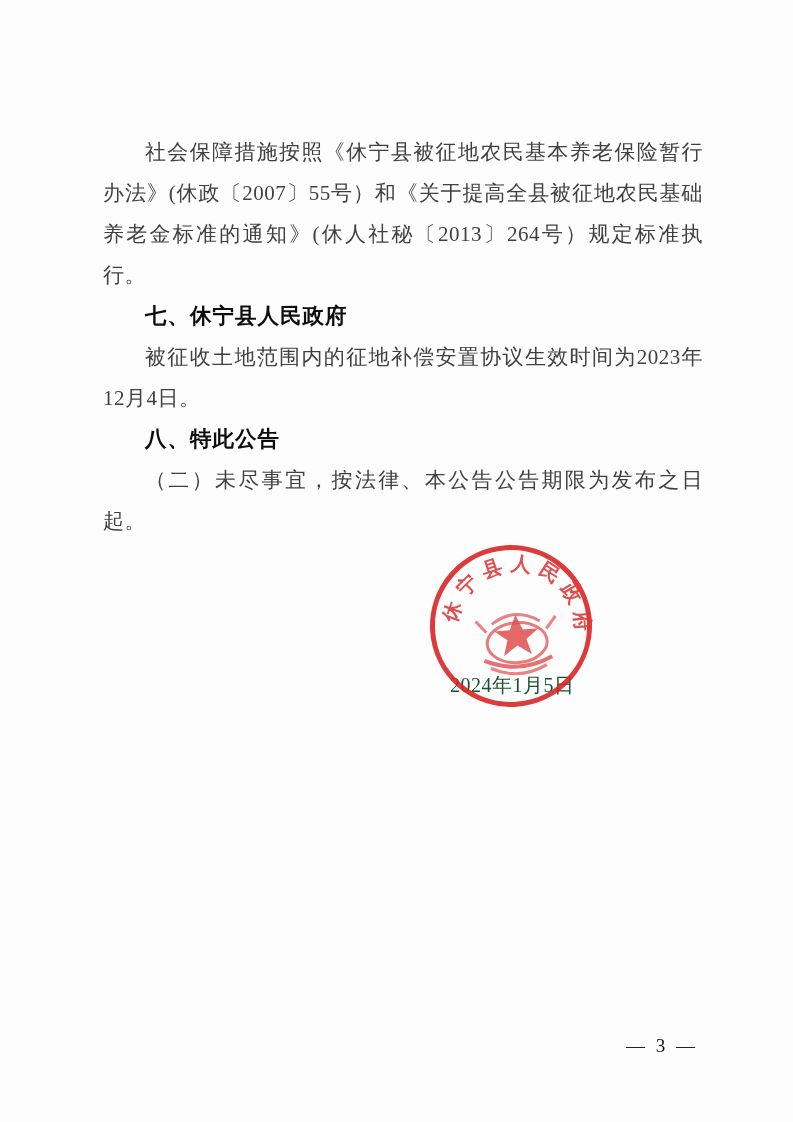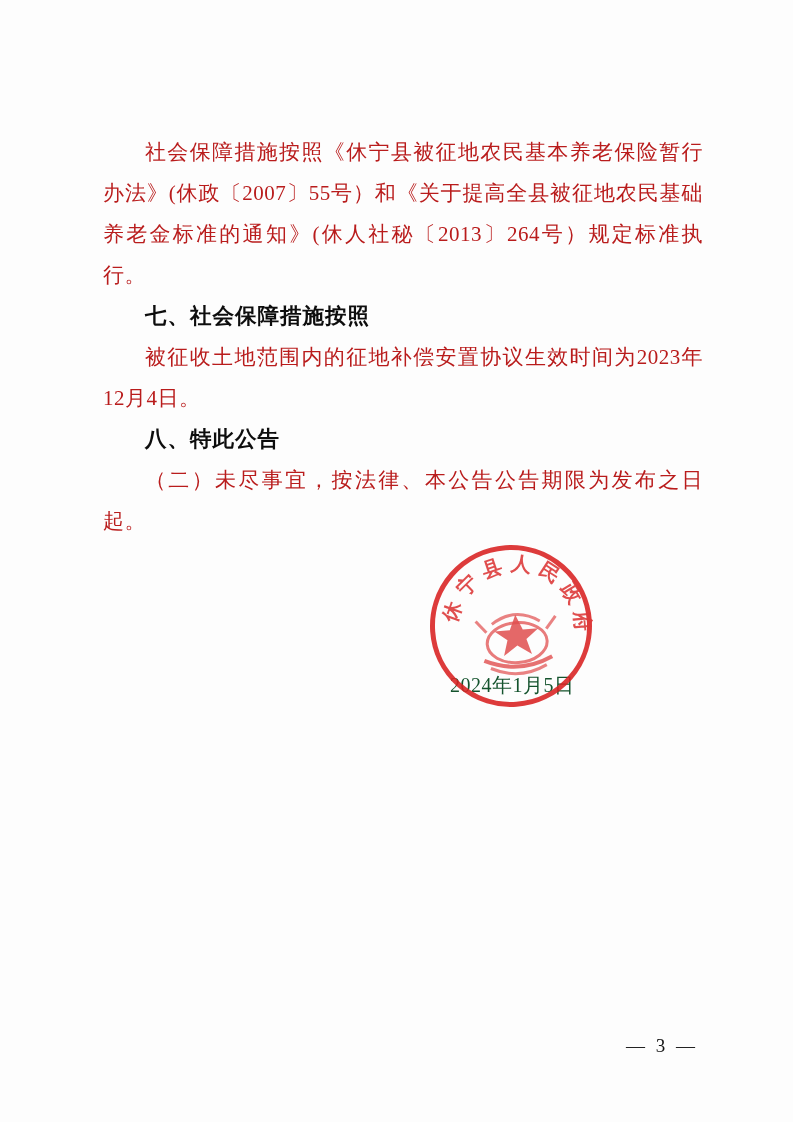--- a/index.html
+++ b/index.html
@@ -28,21 +28,21 @@
     top: 132px;
     width: 600px;
   }
   .para {
     font-size: 21px;
     line-height: 41px;
     letter-spacing: 0.5px;
     text-align: justify;
     text-justify: inter-ideograph;
     margin: 0 0 0 0;
-    color: #b91c1c;
+    color: #404040;
   }
   .indent {
     text-indent: 42px;
   }
   .heading {
     font-size: 21.5px;
     line-height: 41px;
     font-weight: bold;
     font-family: "Liberation Sans", sans-serif;
     letter-spacing: 1px;
@@ -103,21 +103,21 @@
 </style>
 </head>
 <body>
 
 <div class="page">
 
   <div class="content">
 
     <p class="para indent blk">社会保障措施按照《休宁县被征地农民基本养老保险暂行办法》(休政〔2007〕55号）和《关于提高全县被征地农民基础养老金标准的通知》(休人社秘〔2013〕264号）规定标准执行。</p>
 
-    <p class="heading blk">七、社会保障措施按照</p>
+    <p class="heading blk">七、休宁县人民政府</p>
 
     <p class="para indent blk">被征收土地范围内的征地补偿安置协议生效时间为2023年12月4日。</p>
 
     <p class="heading blk">八、特此公告</p>
 
 
     <p class="para indent blk">（二）未尽事宜，按法律、本公告公告期限为发布之日起。</p>
 
 
   </div>

